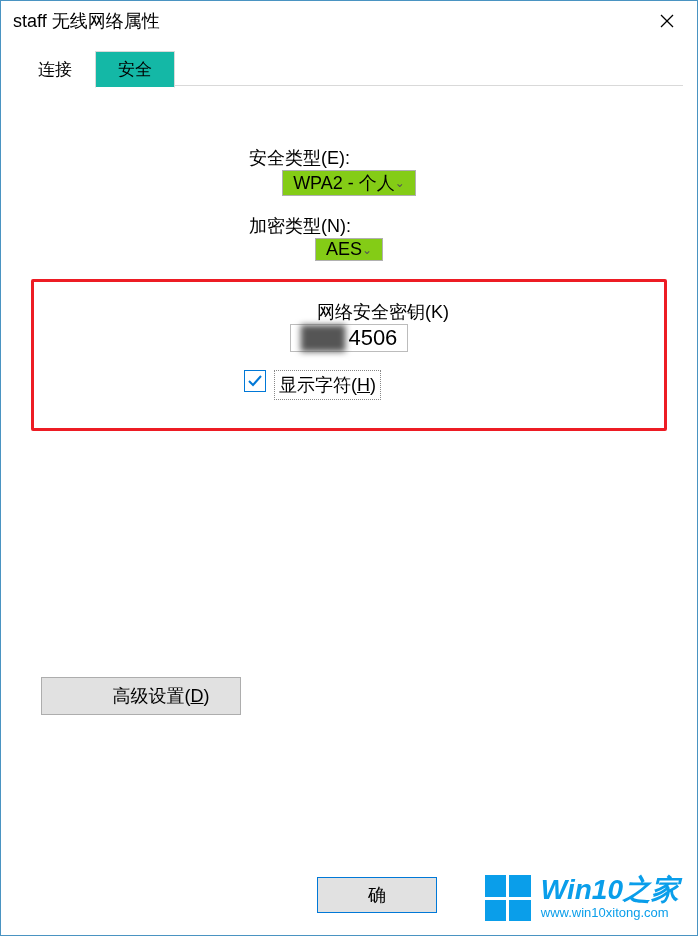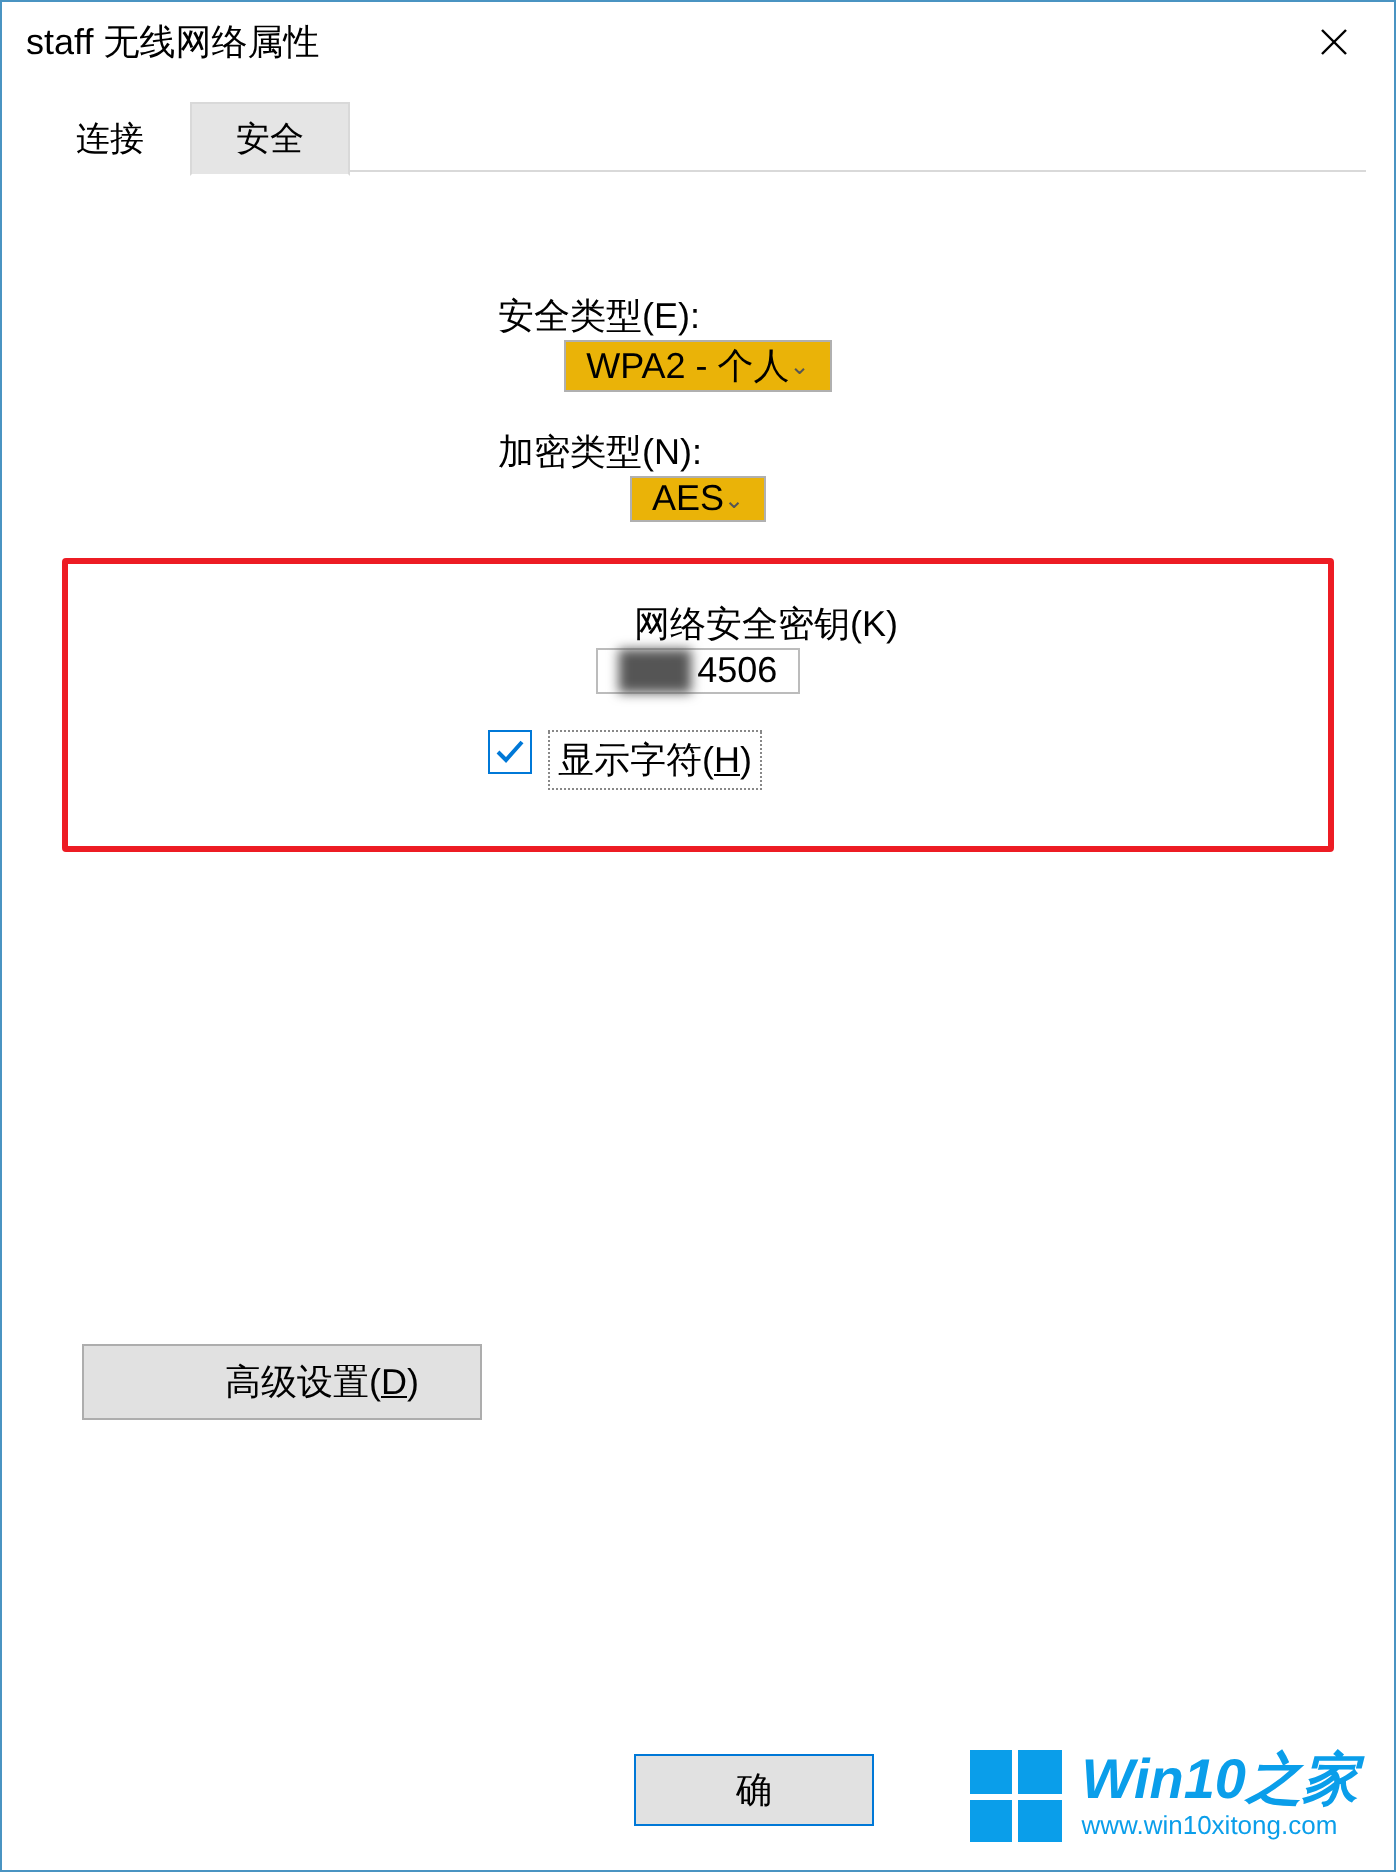--- a/index.html
+++ b/index.html
@@ -63,21 +63,21 @@
       color: #000;
       border: 1px solid transparent;
       cursor: pointer;
       position: relative;
       top: 1px;
       background: #fff;
     }
     .tab.active {
       border: 1px solid #d9d9d9;
       border-bottom: 1px solid #ffffff;
-      background: #e5e5e5;
+      background: #14b8a6;
     }
     .tab.inactive {
       background: #ffffff;
     }
     .content {
       padding: 60px 40px 0 40px;
     }
     .row {
       display: flex;
       align-items: center;
@@ -88,21 +88,21 @@
       width: 200px;
       font-size: 18px;
       color: #000;
     }
     .underline {
       text-decoration: underline;
     }
     .dropdown {
       flex: 1;
       height: 36px;
-      background: #eab308;
+      background: #84cc16;
       border: 1px solid #b0b0b0;
       display: flex;
       align-items: center;
       justify-content: space-between;
       padding: 0 10px;
       font-size: 18px;
       color: #000;
       max-width: 350px;
     }
     .dropdown .chevron {
@@ -114,21 +114,21 @@
       border-radius: 2px;
       margin: 0px -10px 0 -10px;
       padding: 18px 10px 28px 10px;
     }
     .text-input {
       flex: 1;
       height: 36px;
       border: 1px solid #bcbcbc;
       background: #ffffff;
       padding: 0 10px;
-      font-size: 18px;
+      font-size: 22px;
       color: #000;
       max-width: 350px;
       display: flex;
       align-items: center;
     }
     .blurred {
       filter: blur(3px);
       -webkit-filter: blur(3px);
       letter-spacing: -1px;
       color: #555;

